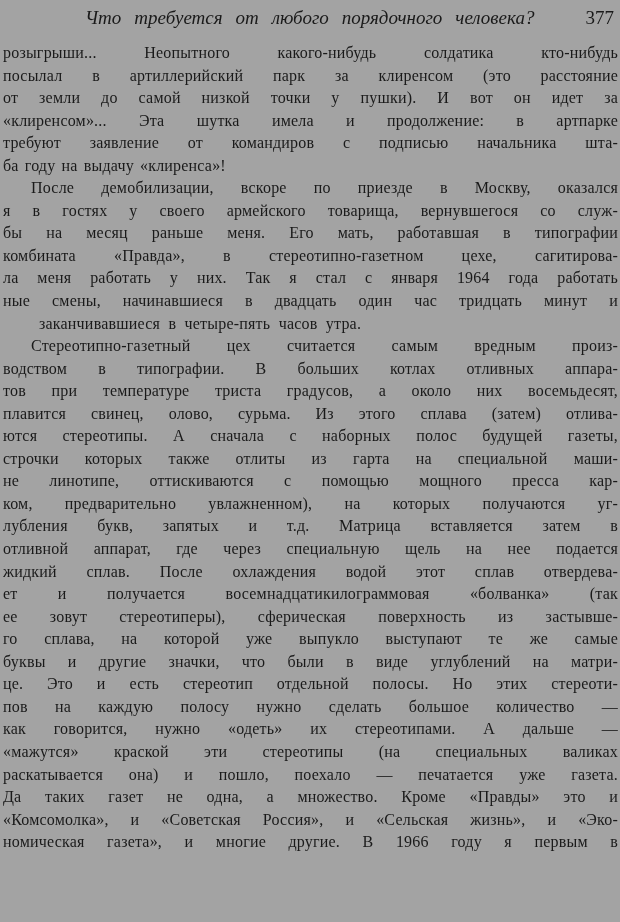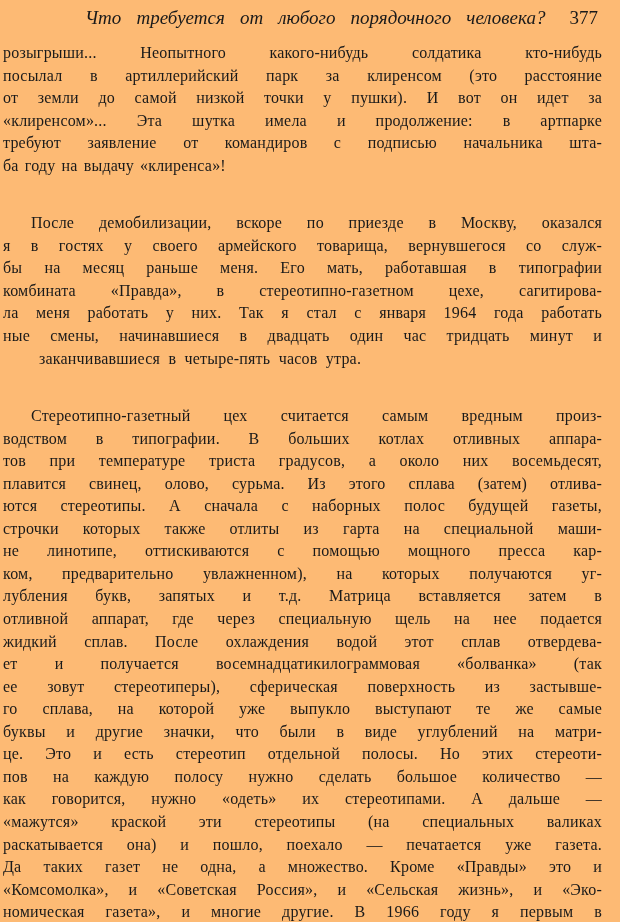--- a/index.html
+++ b/index.html
@@ -5,24 +5,24 @@
   html, body {
     margin: 0;
     padding: 0;
     background: #ffffff;
   }
   .page {
     position: relative;
     width: 620px;
     height: 922px;
     box-sizing: border-box;
-    background: #fdba74;
+    background: #a3a3a3;
     color: #1a1a1a;
     font-family: "Liberation Serif", "DejaVu Serif", serif;
-    padding: 7px 18px 0 3px;
+    padding: 7px 2px 0 3px;
     overflow: hidden;
   }
   
   .running-head {
     display: flex;
     align-items: baseline;
     font-size: 19px;
     line-height: 22px;
     margin-left: 82px;
     margin-right: 4px;
@@ -30,37 +30,38 @@
   .rh-title {
     flex: 1;
     display: flex;
     justify-content: space-between;
     font-style: italic;
     margin-right: 24px;
     white-space: nowrap;
   }
   .rh-page {
     font-style: normal;
+    margin-left: 27px;
   }
   
   .page-body {
     margin-top: 13px;
     font-size: 16px;
     line-height: 22.55px;
     letter-spacing: 0.2px;
   }
   .line {
     height: 22.55px;
     text-align: justify;
     text-align-last: justify;
     white-space: nowrap; 
   }
   
   .line { white-space: normal; overflow: hidden; }
-  .line.indent { text-indent: 28px; margin-top: 35px; }
+  .line.indent { text-indent: 28px; }
   .line.lastline { text-align-last: left; word-spacing: 0.12em; }
   .line.spread { word-spacing: 0.26em; margin-left: 36px; }
 </style>
 </head>
 <body>
 
 <div class="page">
   <div class="running-head">
     <div class="rh-title" id="rh-title">
         <span>Что</span>

